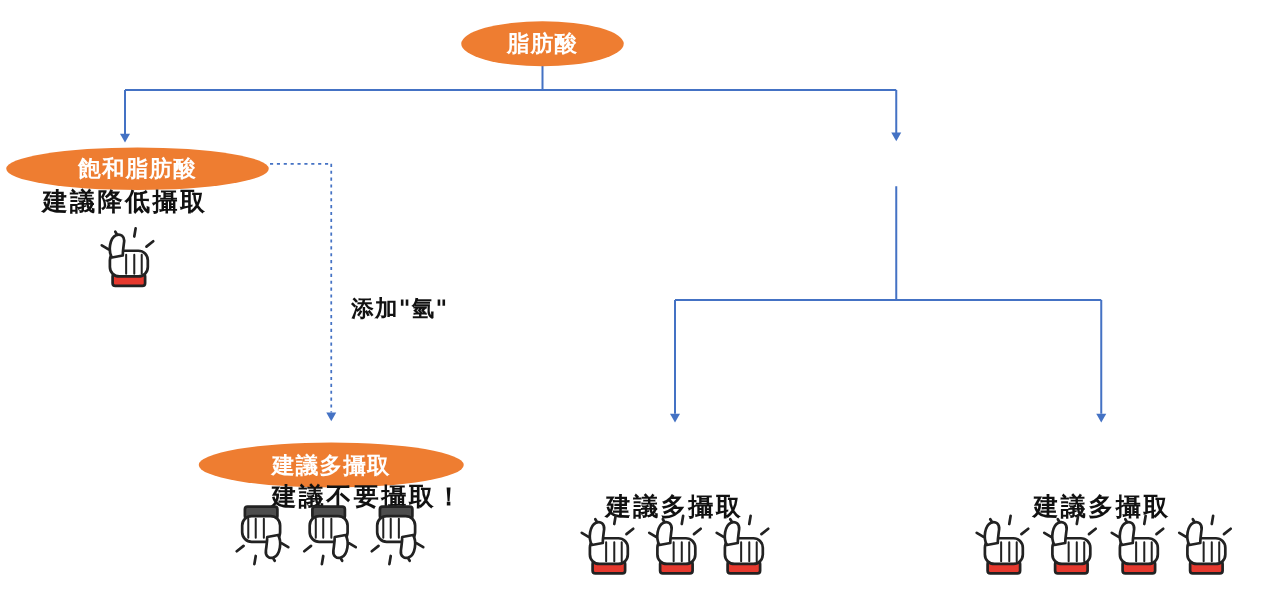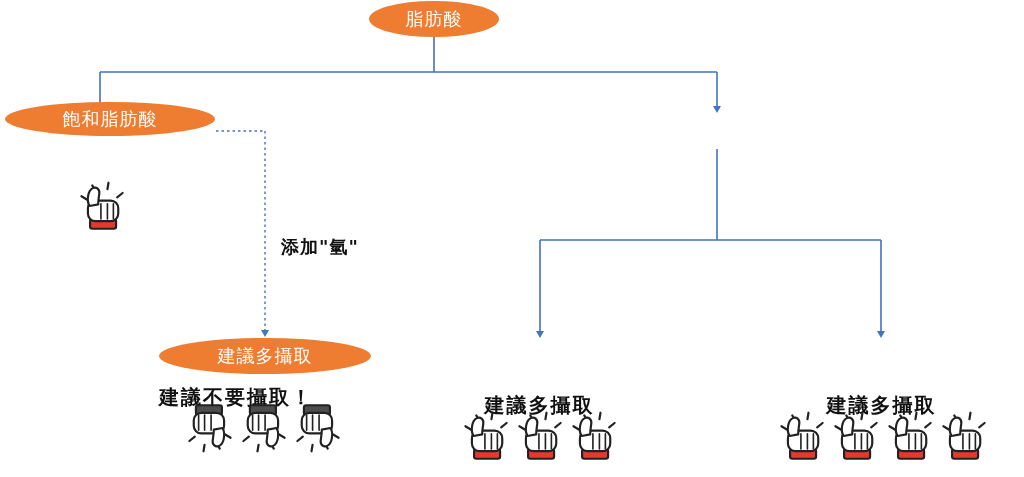--- a/index.html
+++ b/index.html
@@ -13,41 +13,42 @@
   .connectors{position:absolute;left:0;top:0;width:1024px;height:477px;}
   .connectors .line{stroke:var(--line,#4472C4);stroke-width:1.6;fill:none;}
   .connectors .dotted{stroke-dasharray:2.5 3;stroke-width:1.4;}
   .connectors .arrow{fill:var(--line,#4472C4);}
   .node{
     position:absolute;
     display:flex;align-items:center;justify-content:center;
     background:var(--node-fill,#EE7D31);
     color:var(--node-text,#ffffff);
     border-radius:50%;
-    font-weight:400;font-size:18px;letter-spacing:1px;
+    font-weight:700;font-size:18px;letter-spacing:1px;
     white-space:nowrap;
+    margin-top:16px;
   }
   .root{left:369px;top:1px;width:130px;height:36px;}
   .saturated{left:5px;top:102px;width:210px;height:34px;}
   .unsaturated{left:617px;top:113px;width:200px;height:36px;}
   .trans{left:159px;top:338px;width:212px;height:36px;}
   .mono{left:398px;top:338px;width:283px;height:38px;}
   .poly{left:740px;top:338px;width:283px;height:38px;}
   .edge-label{
     position:absolute;left:281px;top:235px;
     font-size:18px;font-weight:700;color:var(--label-color,#111111);
     letter-spacing:1px;
   }
   .advice{
     position:absolute;
     font-size:20px;font-weight:800;color:var(--label-color,#111111);
     letter-spacing:2px;white-space:nowrap;
   }
   .adv-saturated{left:34px;top:148px;}
-  .adv-trans{left:159px;top:384px;width:212px;text-align:left;}
+  .adv-trans{left:159px;top:384px;width:212px;text-align:right;}
   .adv-mono{left:398px;top:392px;width:283px;text-align:center;}
   .adv-poly{left:740px;top:392px;width:283px;text-align:center;}
   .icons{position:absolute;display:flex;gap:2px;}
   .icons svg{width:52px;height:52px;display:block;}
   .icons-saturated{left:76px;top:180px;}
   .icons-trans{left:184px;top:402px;}
   .icons-mono{left:460px;top:410px;}
   .icons-poly{left:776px;top:410px;}
   .defs-holder{position:absolute;width:0;height:0;overflow:hidden;}
 </style>
@@ -90,20 +91,21 @@
       </symbol>
     </defs>
   </svg>
 
   <div class="node root">脂肪酸</div>
   <div class="node saturated">飽和脂肪酸</div>
   <div class="node trans">建議多攝取</div>
 
   <div class="edge-label">添加"氫"</div>
 
+  <div class="advice adv-saturated">建議降低攝取</div>
   <div class="advice adv-trans">建議不要攝取！</div>
   <div class="advice adv-mono">建議多攝取</div>
   <div class="advice adv-poly">建議多攝取</div>
 
   <div class="icons icons-saturated">
       <svg viewBox="0 0 48 48">
         <use href="#thumbs-up"></use>
       </svg>
     </div>
   <div class="icons icons-trans">

